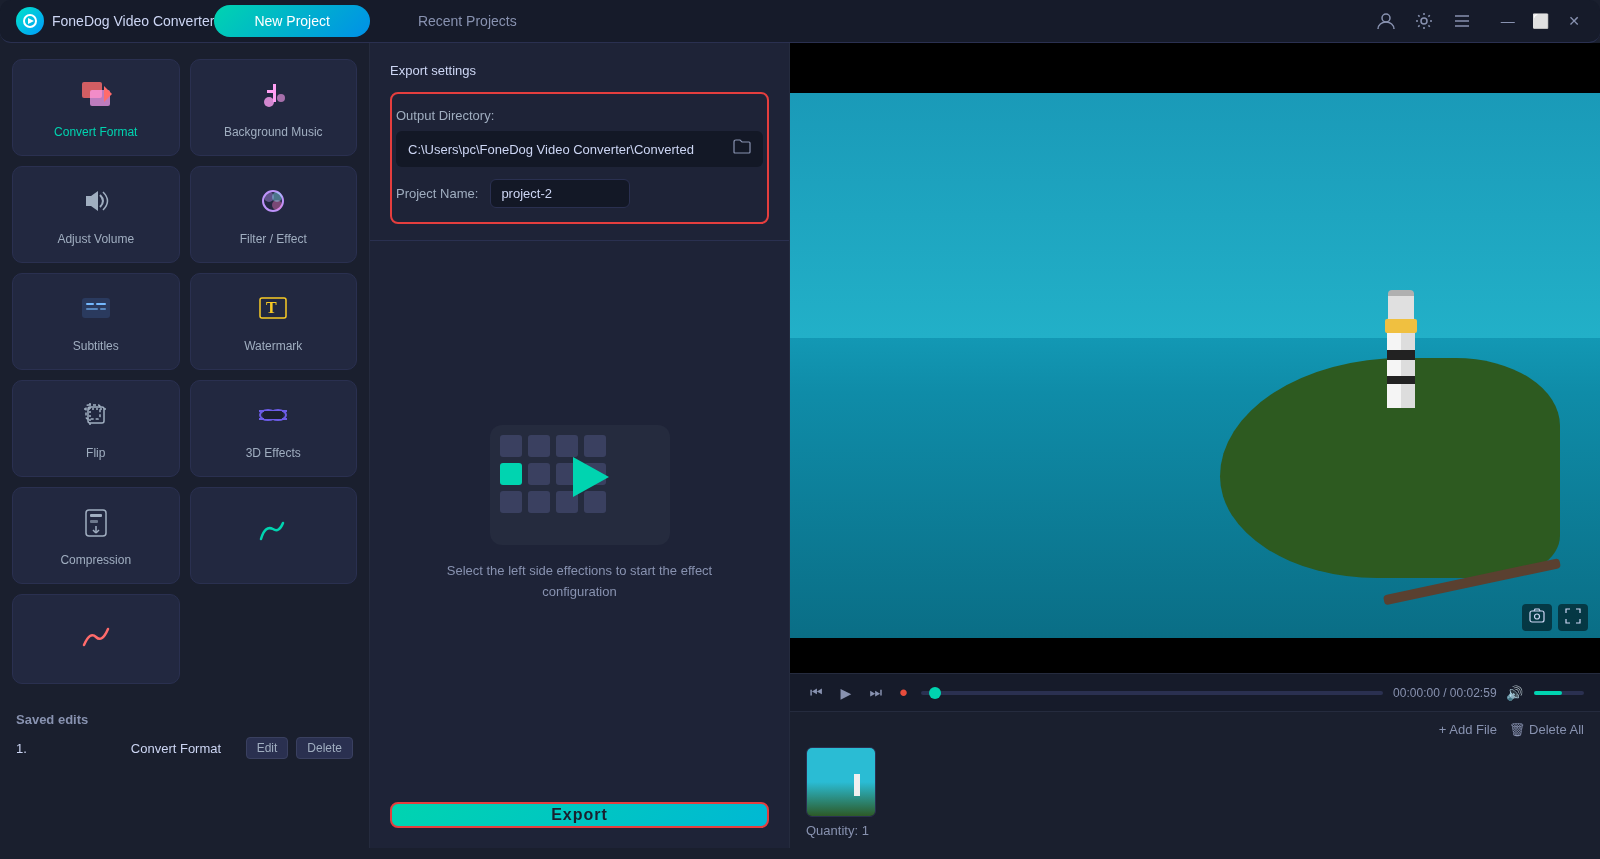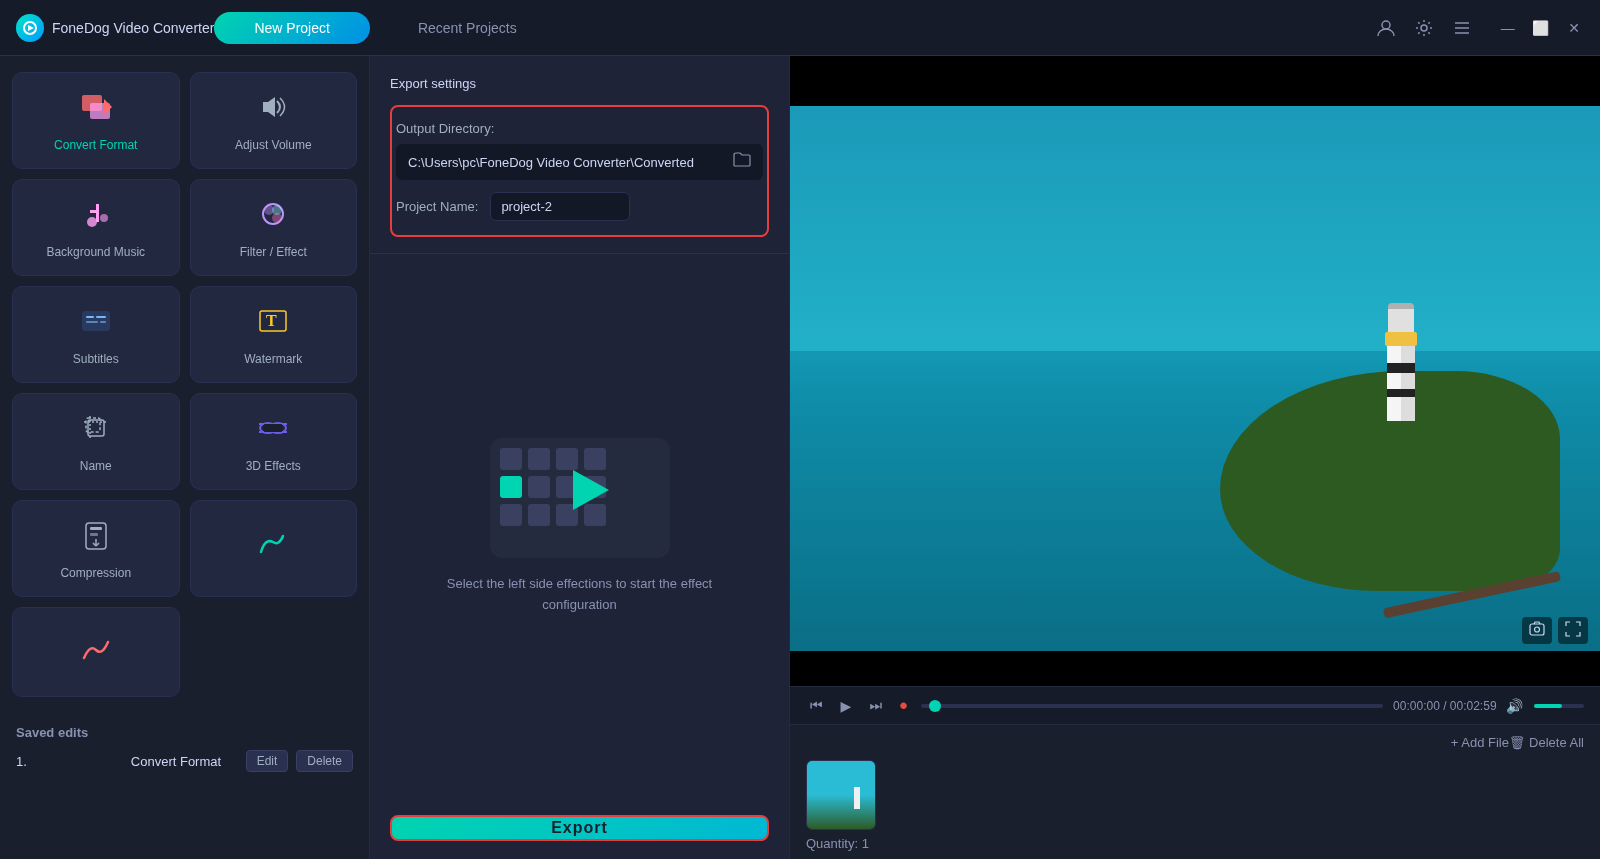--- a/index.html
+++ b/index.html
@@ -7,26 +7,27 @@
       width: 1600px;
       height: 859px;
       background: #1a1f2e;
       font-family: 'Segoe UI', Arial, sans-serif;
       color: #cdd6f4;
       overflow: hidden;
     }
 
     
     .titlebar {
-      height: 56px;
+      height: 43px;
       background: #161b2a;
       display: flex;
       align-items: center;
       padding: 0 16px;
       border-bottom: 1px solid #2a3050;
+      border-radius: 11px;
     }
     .titlebar-logo {
       display: flex;
       align-items: center;
       gap: 8px;
     }
     .logo-circle {
       width: 28px; height: 28px;
       border-radius: 50%;
       background: linear-gradient(135deg, #00e5c8, #0099ff);
@@ -343,21 +344,21 @@
     
     .file-list-area {
       background: #1a1f2e;
       padding: 10px 16px;
       border-top: 1px solid #252b3e;
     }
     .file-list-header {
       display: flex;
       justify-content: flex-end;
       align-items: center;
-      gap: 0;
+      gap: 12px;
       margin-bottom: 10px;
     }
     .fh-btn {
       background: none;
       border: none;
       color: #8892b0;
       font-size: 13px;
       cursor: pointer;
       display: flex;
       align-items: center;
@@ -449,38 +450,38 @@
               <rect x="12" y="14" width="20" height="16" rx="2" fill="#ff9ff3" opacity="0.7"></rect>
               <polygon points="26,10 34,18 26,26" fill="#ff6b6b"></polygon>
             </svg>
         </div>
         <span class="sidebar-item-label green">Convert Format</span>
       </div>
 
       <div class="sidebar-item">
         <div class="item-icon">
           <svg width="36" height="36" viewBox="0 0 36 36">
-              <path d="M8 13h5l7-5v20l-7-5H8z" fill="#a0aec0"></path>
-              <path d="M22 12 Q28 18 22 24" stroke="#a0aec0" stroke-width="2" fill="none"></path>
-              <path d="M25 9 Q34 18 25 27" stroke="#a0aec0" stroke-width="1.5" fill="none"></path>
-            </svg>
-        </div>
-        <span class="sidebar-item-label">Adjust Volume</span>
-      </div>
-
-      <div class="sidebar-item">
-        <div class="item-icon">
-          <svg width="36" height="36" viewBox="0 0 36 36">
               <circle cx="14" cy="26" r="5" fill="#ff9ff3" opacity="0.8"></circle>
               <circle cx="26" cy="22" r="4" fill="#ff9ff3" opacity="0.6"></circle>
               <rect x="18" y="8" width="3" height="18" fill="#ff9ff3"></rect>
               <rect x="12" y="14" width="9" height="3" fill="#ff9ff3"></rect>
             </svg>
         </div>
         <span class="sidebar-item-label">Background Music</span>
+      </div>
+
+      <div class="sidebar-item">
+        <div class="item-icon">
+          <svg width="36" height="36" viewBox="0 0 36 36">
+              <path d="M8 13h5l7-5v20l-7-5H8z" fill="#a0aec0"></path>
+              <path d="M22 12 Q28 18 22 24" stroke="#a0aec0" stroke-width="2" fill="none"></path>
+              <path d="M25 9 Q34 18 25 27" stroke="#a0aec0" stroke-width="1.5" fill="none"></path>
+            </svg>
+        </div>
+        <span class="sidebar-item-label">Adjust Volume</span>
       </div>
 
       <div class="sidebar-item">
         <div class="item-icon">
           <svg width="36" height="36" viewBox="0 0 36 36">
               <circle cx="18" cy="18" r="10" fill="none" stroke="#bd93f9" stroke-width="2"></circle>
               <circle cx="14" cy="14" r="5" fill="#bd93f9" opacity="0.4"></circle>
               <circle cx="22" cy="22" r="5" fill="#ff79c6" opacity="0.4"></circle>
               <circle cx="22" cy="14" r="5" fill="#8be9fd" opacity="0.4"></circle>
             </svg>
@@ -514,21 +515,21 @@
 
       <div class="sidebar-item">
         <div class="item-icon">
           <svg width="36" height="36" viewBox="0 0 36 36">
               <rect x="8" y="8" width="14" height="14" rx="2" fill="none" stroke="#a0aec0" stroke-width="1.5" stroke-dasharray="3 2"></rect>
               <rect x="10" y="10" width="16" height="16" rx="2" fill="none" stroke="#a0aec0" stroke-width="1.5"></rect>
               <line x1="6" y1="12" x2="30" y2="12" stroke="#a0aec0" stroke-width="1.5" stroke-dasharray="2 2"></line>
               <line x1="12" y1="6" x2="12" y2="30" stroke="#a0aec0" stroke-width="1.5" stroke-dasharray="2 2"></line>
             </svg>
         </div>
-        <span class="sidebar-item-label">Name</span>
+        <span class="sidebar-item-label">Flip</span>
       </div>
 
       <div class="sidebar-item">
         <div class="item-icon">
           <svg width="36" height="36" viewBox="0 0 36 36">
               <ellipse cx="13" cy="18" rx="8" ry="5" fill="none" stroke="#6c5ce7" stroke-width="2"></ellipse>
               <ellipse cx="23" cy="18" rx="8" ry="5" fill="none" stroke="#6c5ce7" stroke-width="2"></ellipse>
               <rect x="8" y="14" width="20" height="8" rx="2" fill="#1a1f2e"></rect>
               <line x1="4" y1="14" x2="9" y2="14" stroke="#6c5ce7" stroke-width="2"></line>
               <line x1="4" y1="22" x2="9" y2="22" stroke="#6c5ce7" stroke-width="2"></line>

